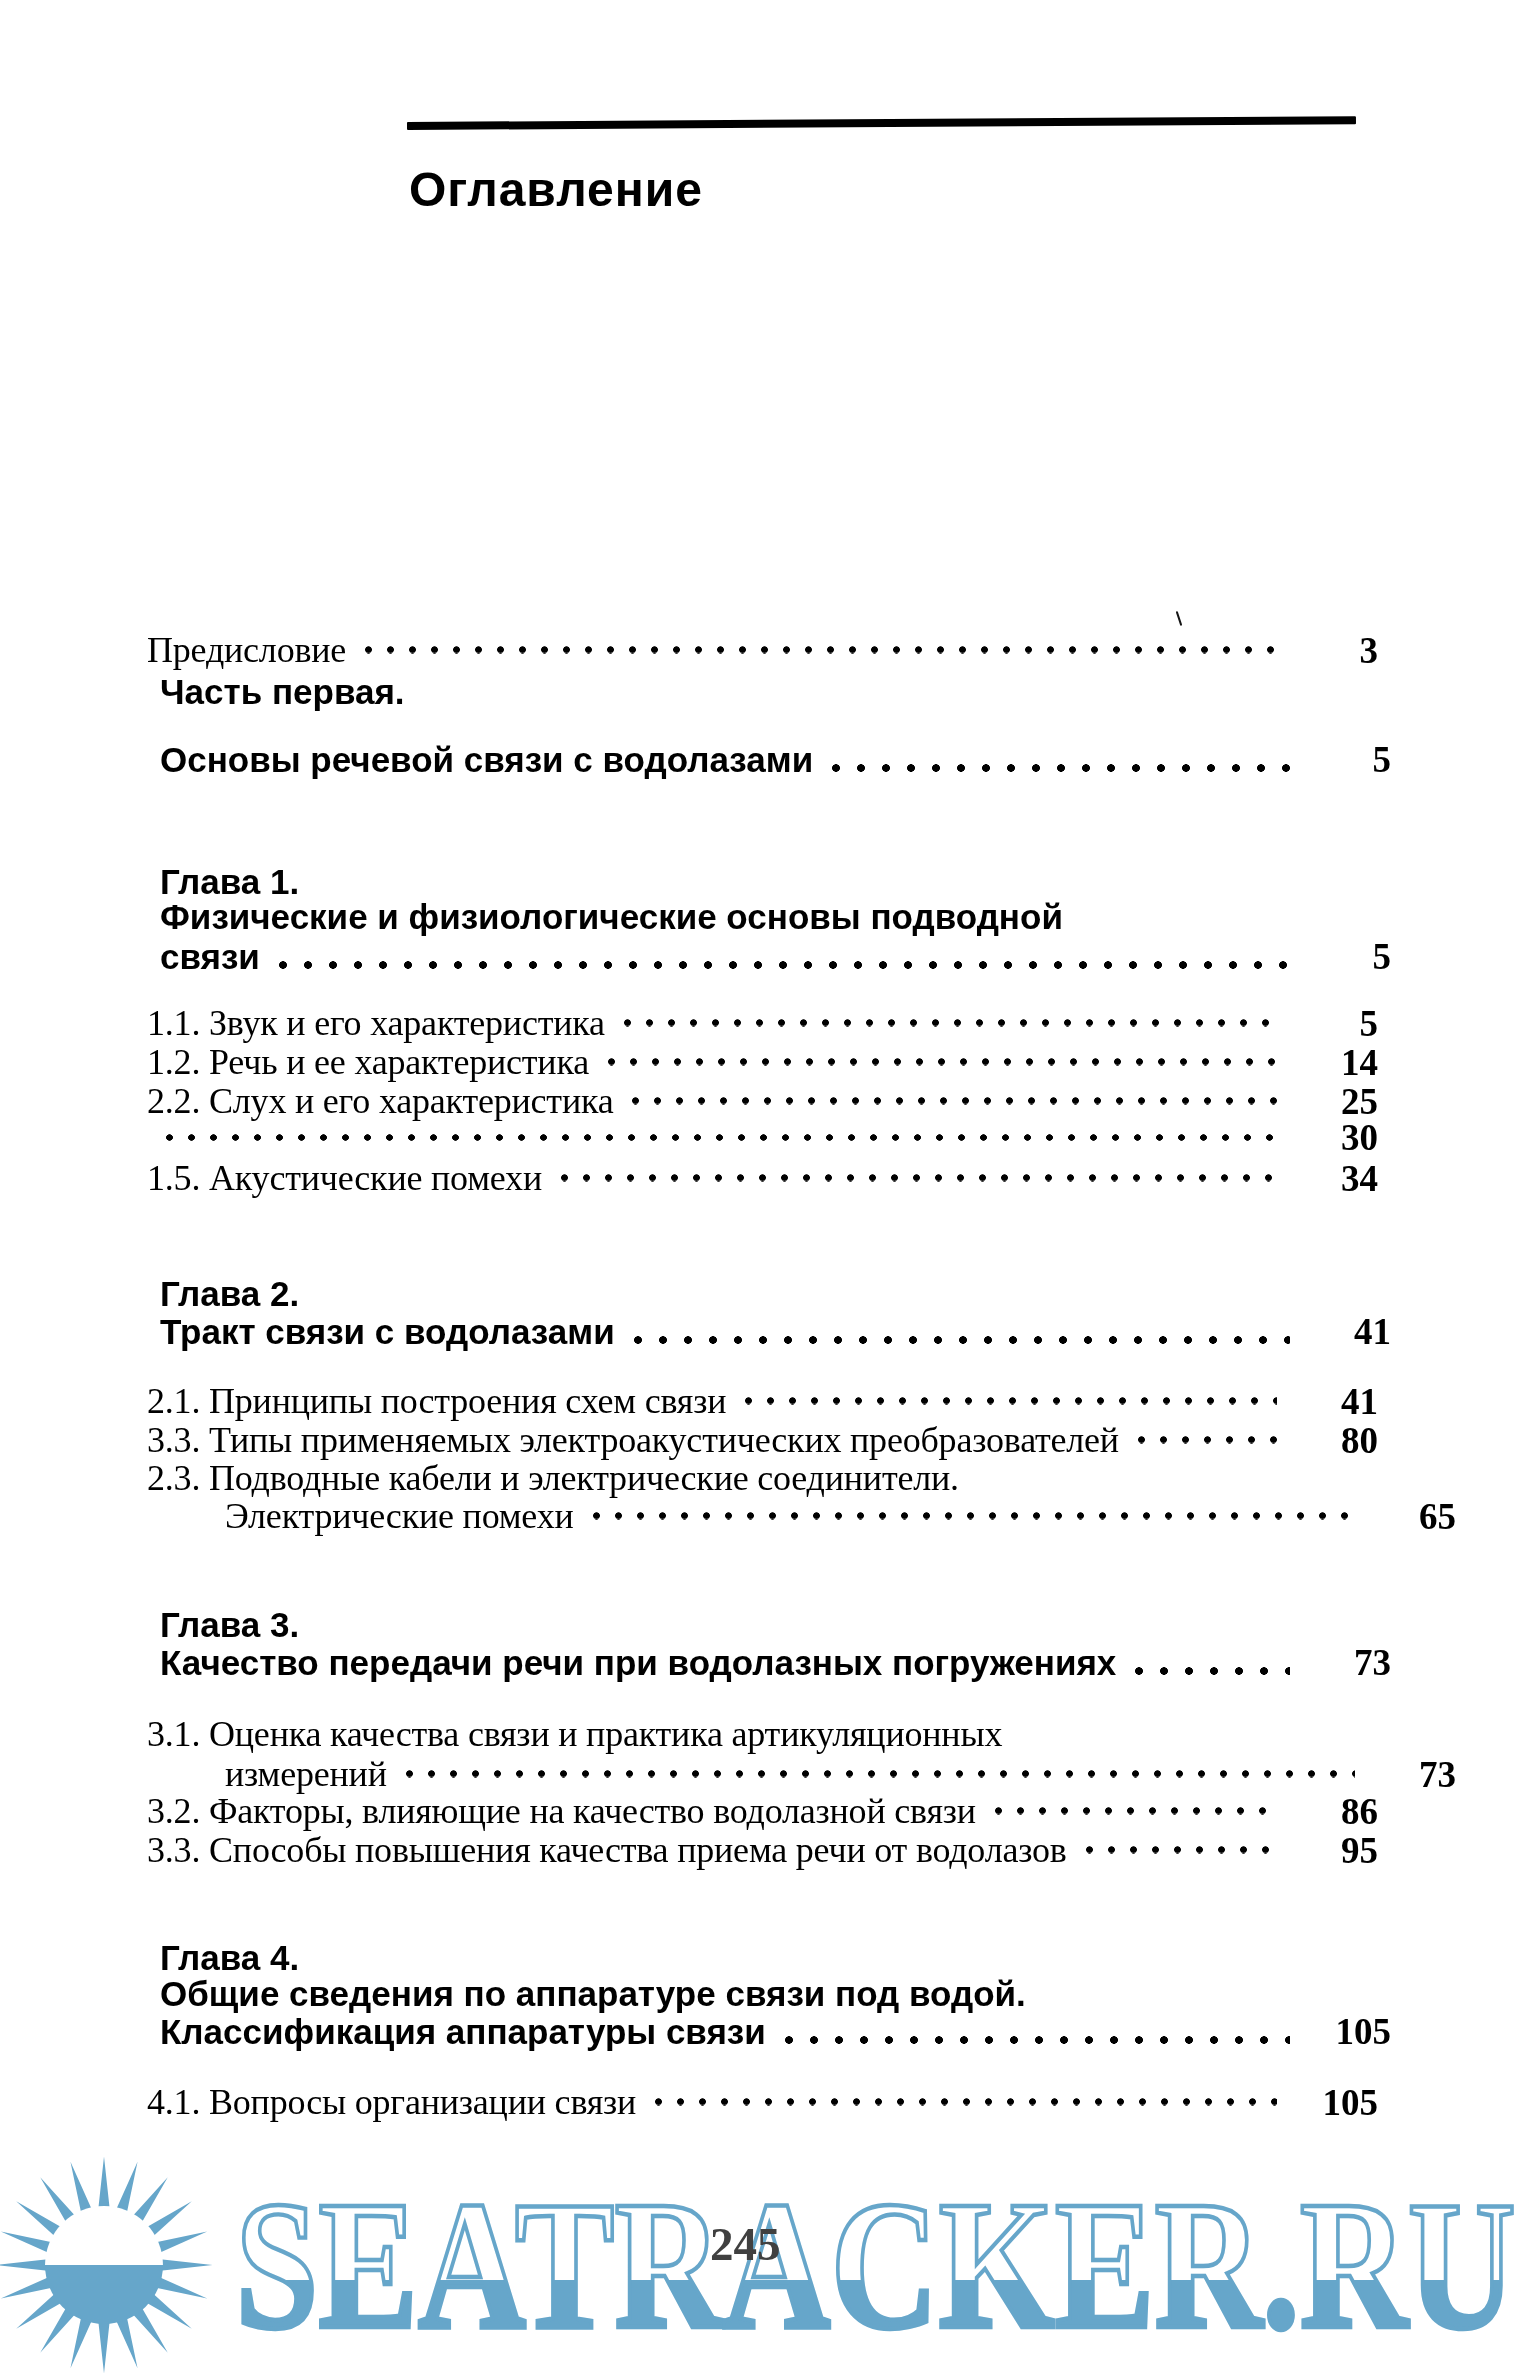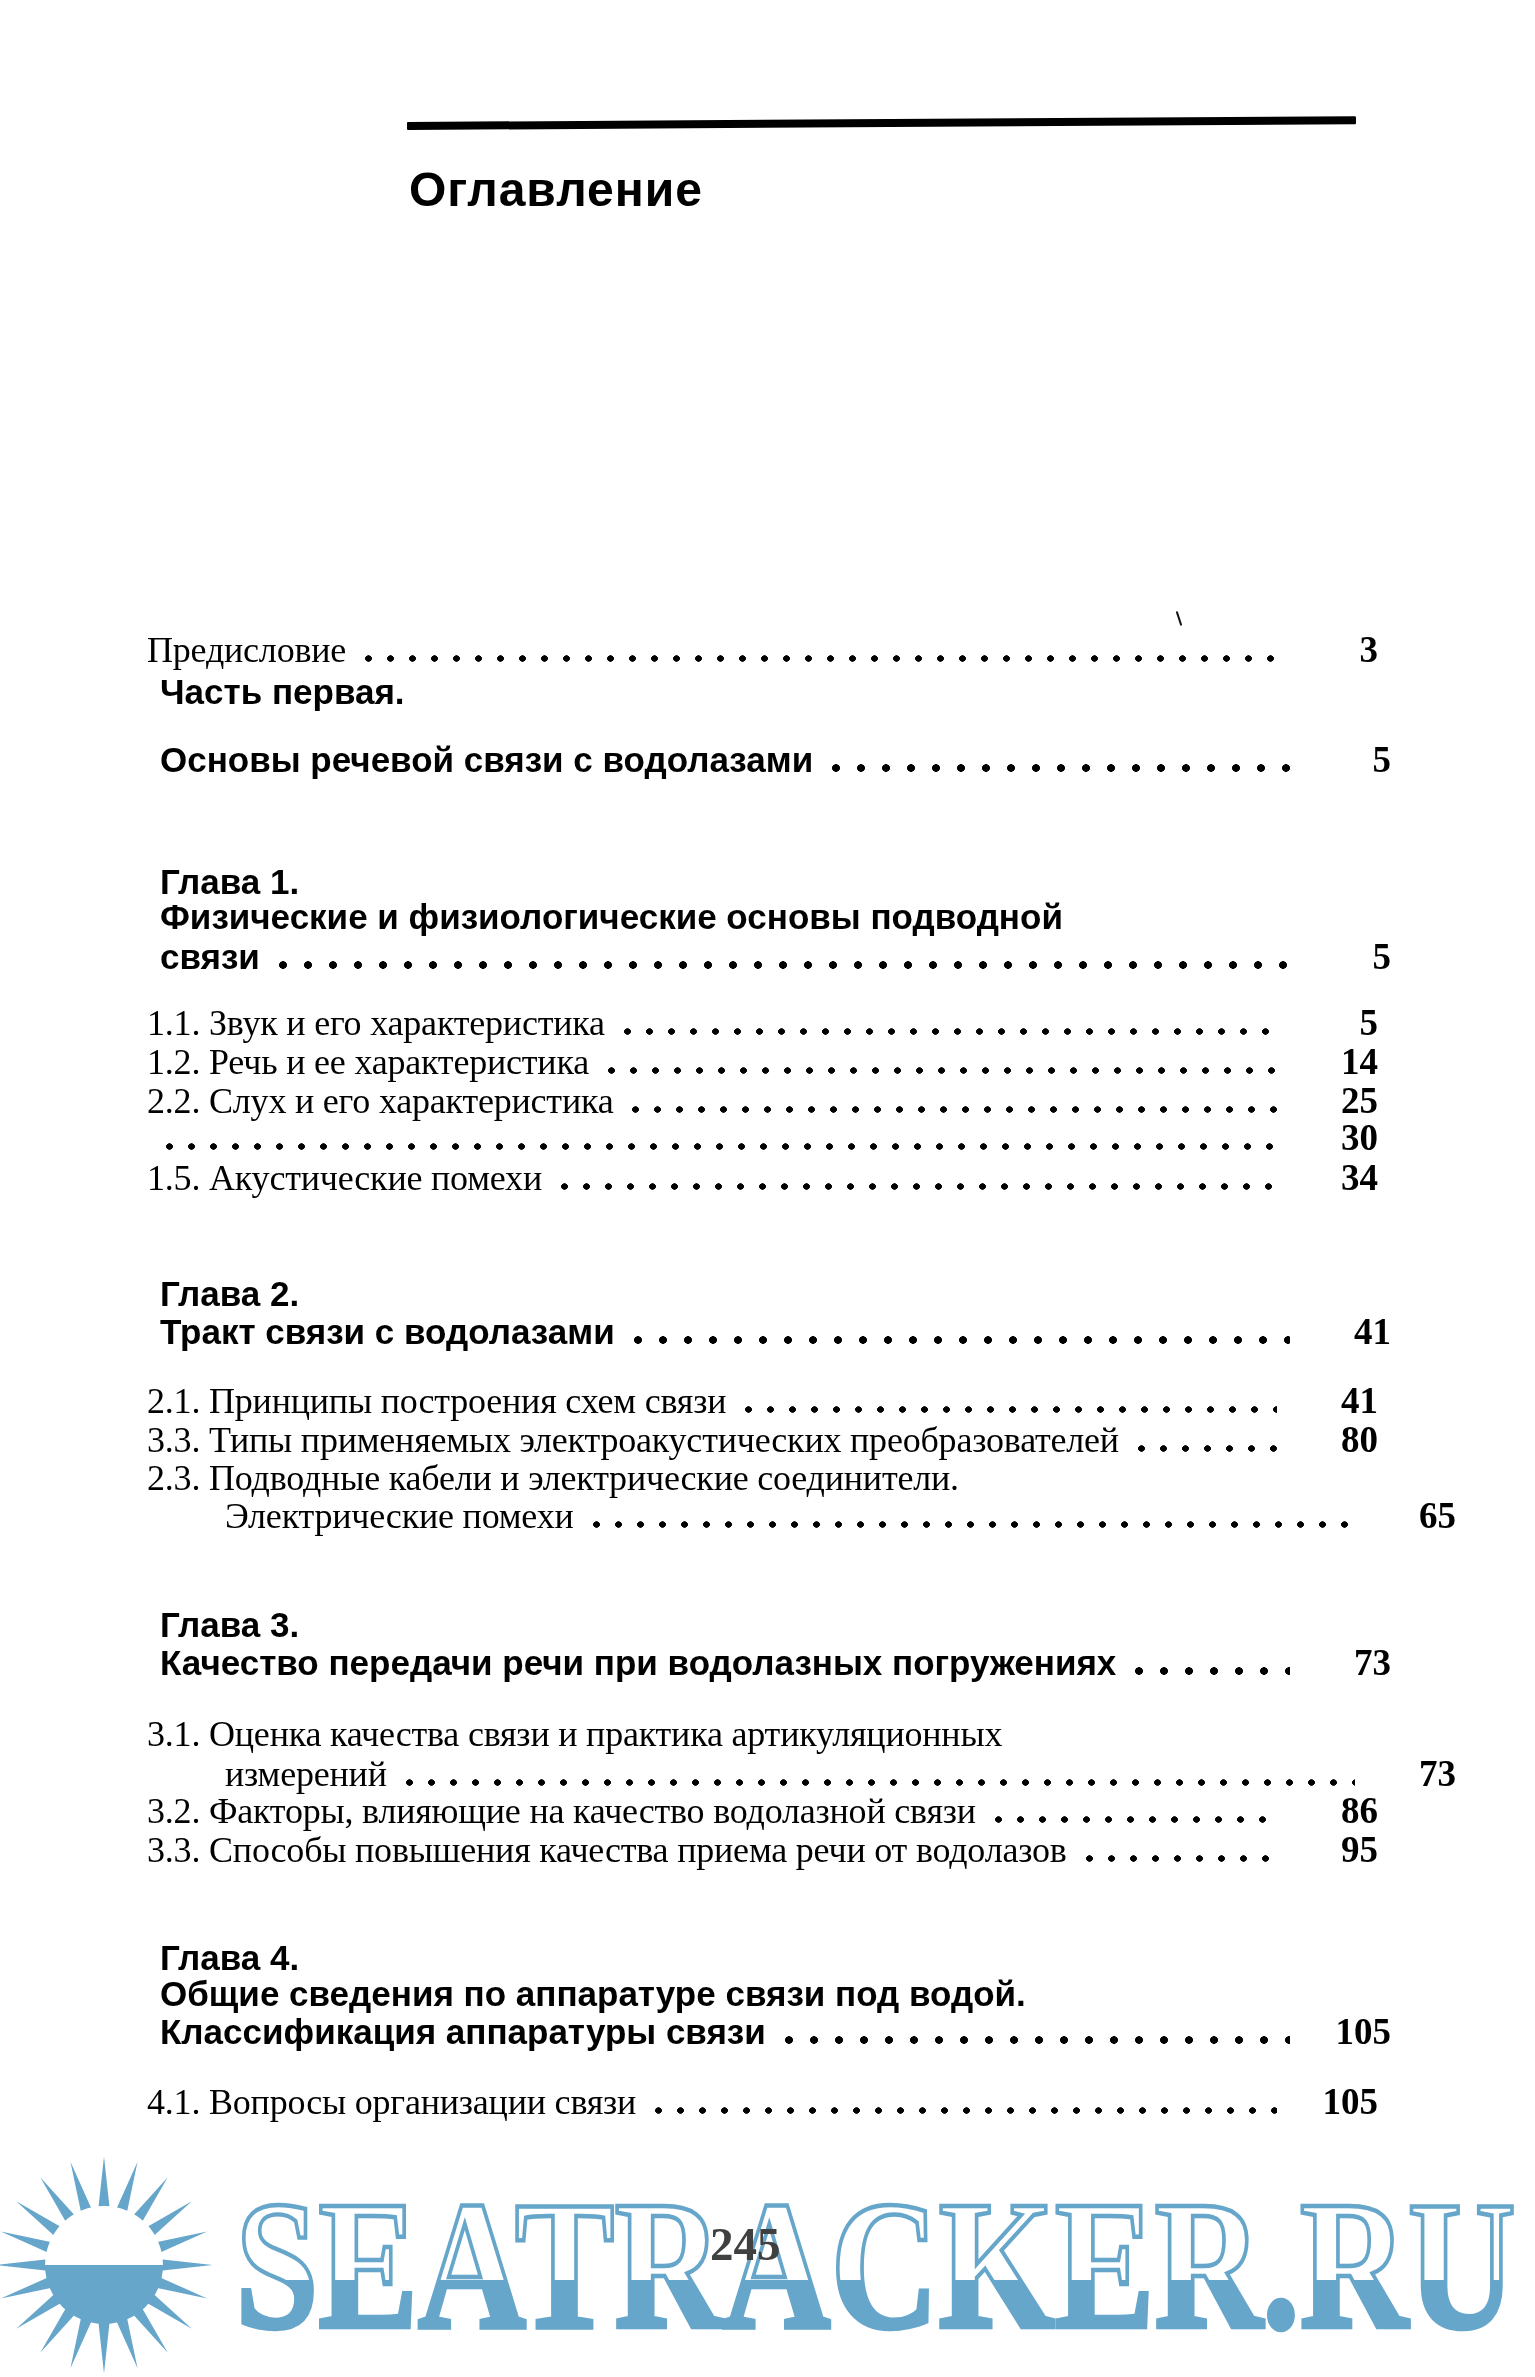--- a/index.html
+++ b/index.html
@@ -14,21 +14,21 @@
   }
   .page-title{
     position:absolute;left:409px;top:165px;
     font:700 48px/1.05 "Liberation Sans",sans-serif;letter-spacing:1px;text-align:center;
   }
   
   .row{
     position:absolute;left:147px;width:1231px;
     display:flex;align-items:baseline;white-space:nowrap;
   }
-  .r-serif{font:400 36px/1.12 "Liberation Serif",serif;letter-spacing:-0.2px;}
+  .r-serif{font:400 36px/1.12 "Liberation Serif",serif;letter-spacing:-0.2px;align-items:center;}
   .r-bold{font:700 35px/1.12 "Liberation Sans",sans-serif;padding-left:13px;}
   .r-indent{padding-left:78px;}
   .lbl{flex:0 0 auto;}
   .leader{
     flex:1 1 auto;height:7.4px;margin:0 7px 0 19px;
     background-image:radial-gradient(circle at 3.5px 3.7px,#000 3.1px,transparent 3.7px);
     background-size:22px 7.4px;background-repeat:repeat-x;background-position:left bottom;
   }
   .r-bold .leader{
     height:8.4px;

